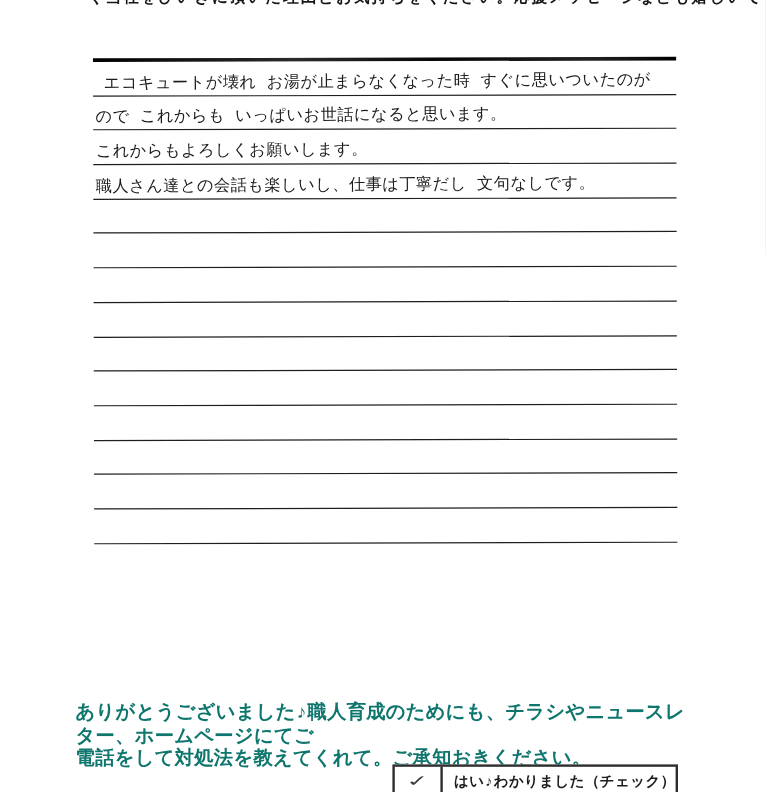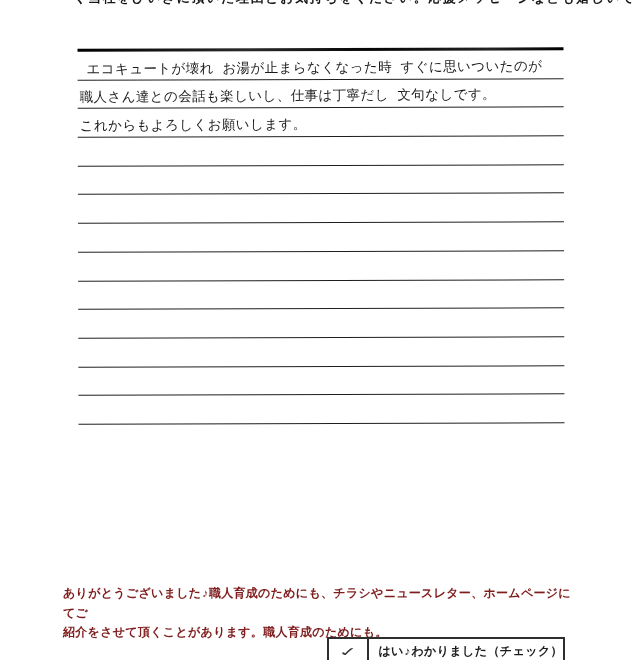--- a/index.html
+++ b/index.html
@@ -56,25 +56,25 @@
     color: #1b1b1b;
     transform: rotate(-0.25deg);
   }
   .rule-row .hw.indent { left: 9px; }
 
   
   .note {
     position: absolute;
     left: 63px; top: 585px;
     width: 520px;
-    font-size: 12px;
+    font-size: 16px;
     line-height: 19.5px;
     letter-spacing: 0.3px;
     font-weight: 600;
-    color: #7f1d1d;
+    color: #0f766e;
   }
 
   
   .ack-box {
     position: absolute;
     left: 327px; top: 637px;
     width: 238px; height: 32px;
     border: 2px solid #2e2e2e;
     box-sizing: border-box;
     display: flex;
@@ -113,40 +113,43 @@
     <span>く当社をひいきに頂いた理由とお気持ちをください。応援メッセージなども嬉しいです。</span>
   </div>
 
   <div class="writing-area">
     <div class="top-rule"></div>
 
     <div class="rule-row">
       <span class="hw indent">エコキュートが壊れ お湯が止まらなくなった時 すぐに思いついたのが</span>
     </div>
     <div class="rule-row">
-      <span class="hw">職人さん達との会話も楽しいし、仕事は丁寧だし 文句なしです。</span>
+      <span class="hw">ので これからも いっぱいお世話になると思います。</span>
     </div>
     <div class="rule-row">
       <span class="hw">これからもよろしくお願いします。</span>
+    </div>
+    <div class="rule-row">
+      <span class="hw">職人さん達との会話も楽しいし、仕事は丁寧だし 文句なしです。</span>
     </div>
     <div class="rule-row"></div>
     <div class="rule-row"></div>
     <div class="rule-row"></div>
     <div class="rule-row"></div>
     <div class="rule-row"></div>
     <div class="rule-row"></div>
     <div class="rule-row"></div>
     <div class="rule-row"></div>
     <div class="rule-row"></div>
     <div class="rule-row"></div>
   </div>
 
   <div class="note">
     <div>ありがとうございました♪職人育成のためにも、チラシやニュースレター、ホームページにてご</div>
-    <div>紹介をさせて頂くことがあります。職人育成のためにも。</div>
+    <div>電話をして対処法を教えてくれて。ご承知おきください。</div>
   </div>
 
   <div class="ack-box">
     <div class="check-cell">
       <span class="check-glyph">✓</span>
     </div>
     <div class="ack-label">はい♪わかりました（チェック）</div>
   </div>
 
 </div>

